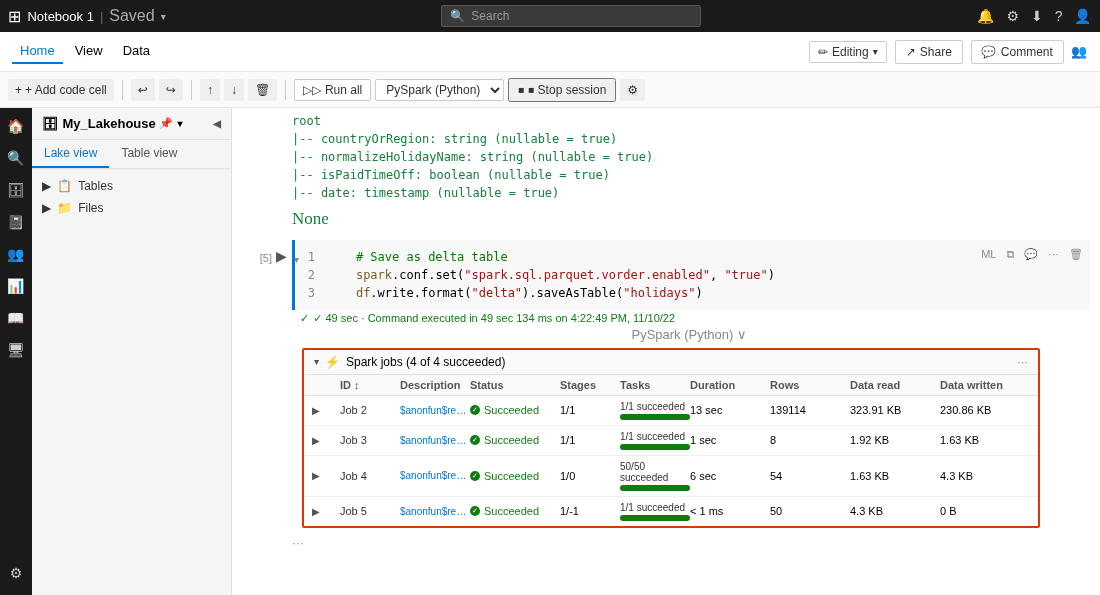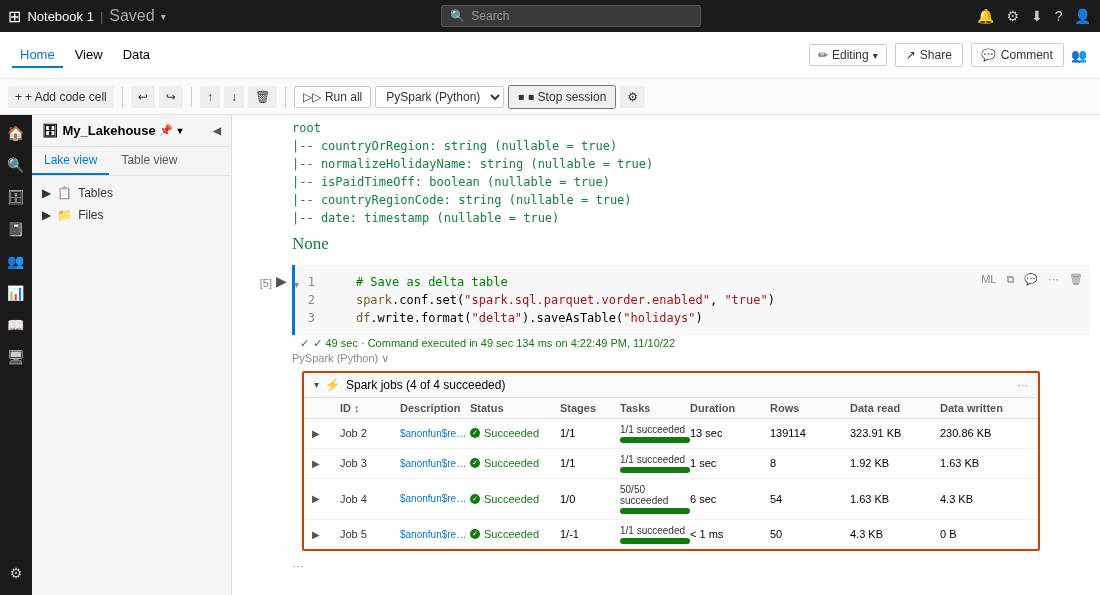--- a/index.html
+++ b/index.html
@@ -29,21 +29,21 @@
       color: #ccc;
       font-size: 12px;
       gap: 6px;
     }
     .title-bar-right { display: flex; align-items: center; gap: 12px; }
     .title-bar-icon { color: #ccc; font-size: 14px; cursor: pointer; }
 
     
     .menu-bar {
       background: #fff;
-      height: 47px;
+      height: 40px;
       border-bottom: 1px solid #e5e5e5;
       display: flex;
       align-items: center;
       padding: 0 12px;
       flex-shrink: 0;
       gap: 4px;
     }
     .menu-item {
       padding: 4px 8px;
       font-size: 13px;
@@ -233,23 +233,23 @@
       padding: 2px 8px;
       font-size: 11px;
       color: #107c10;
       display: flex;
       align-items: center;
       gap: 4px;
     }
     .cell-runtime {
       margin-left: 60px;
       margin-right: 14px;
-      font-size: 11px;
+      font-size: 13px;
       color: #888;
-      text-align: left;
+      text-align: center;
       padding-bottom: 2px;
     }
 
     
     .spark-jobs-panel {
       margin: 4px 60px 4px 70px;
       border: 2px solid #d83b01;
       border-radius: 2px;
       background: #fff;
     }
@@ -440,21 +440,20 @@
 
   <div class="content-area">
     <div class="notebook-scroll">
 
       <div class="output-area">
         <div id="schema-lines">
             <div style="font-family: Consolas, monospace; font-size: 12px; line-height: 1.5;">root</div>
             <div style="font-family: Consolas, monospace; font-size: 12px; line-height: 1.5;"> |-- countryOrRegion: string (nullable = true)</div>
             <div style="font-family: Consolas, monospace; font-size: 12px; line-height: 1.5;"> |-- normalizeHolidayName: string (nullable = true)</div>
             <div style="font-family: Consolas, monospace; font-size: 12px; line-height: 1.5;"> |-- isPaidTimeOff: boolean (nullable = true)</div>
-            <div style="font-family: Consolas, monospace; font-size: 12px; line-height: 1.5;"> |-- countryRegionCode: string (nullable = true)</div>
             <div style="font-family: Consolas, monospace; font-size: 12px; line-height: 1.5;"> |-- date: timestamp (nullable = true)</div>
           </div>
         <div style="margin-top:4px;font-family:Liberation Serif, serif;font-size:17px;">None</div>
       </div>
 
       <div class="cell-container">
         <div class="cell-number">[5]</div>
         <div class="cell-run-btn">▶</div>
         <div class="cell-run-btn" style="left:62px;color:#888;font-size:10px;top:14px;">▾</div>
         <div class="cell-body">

